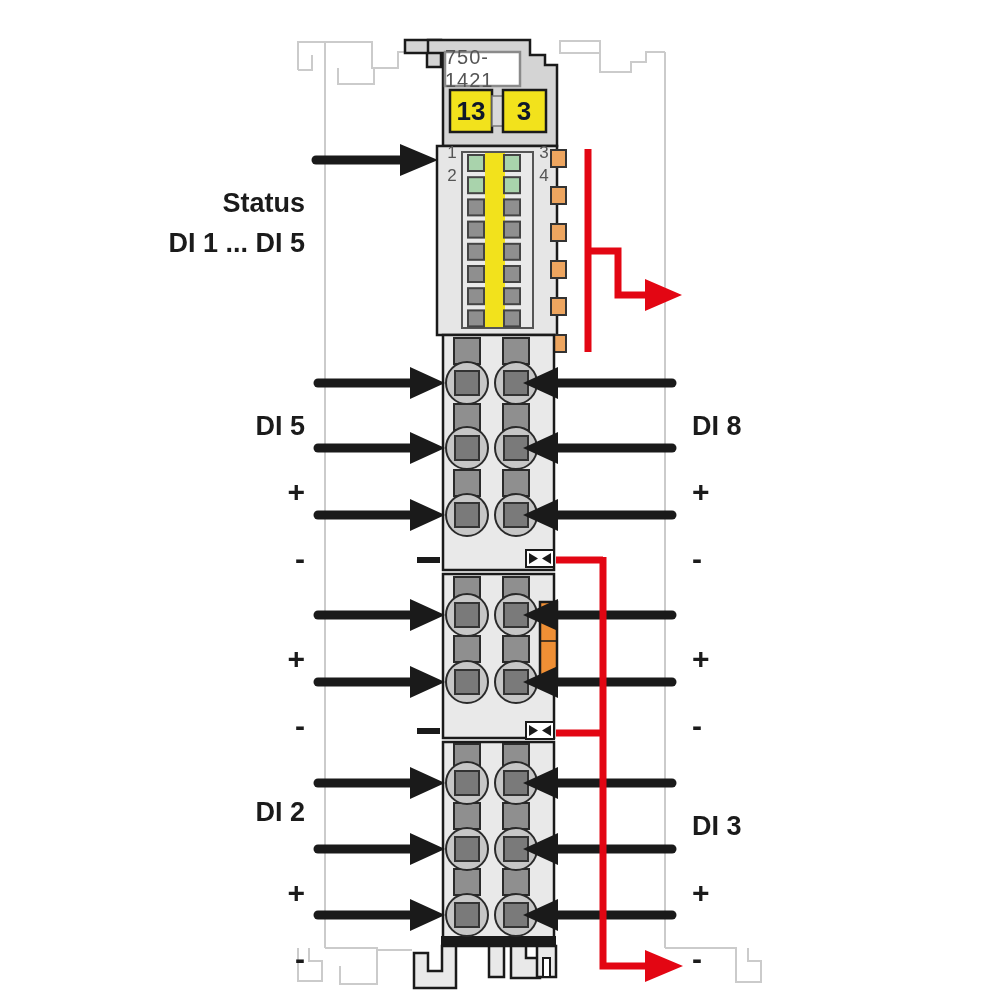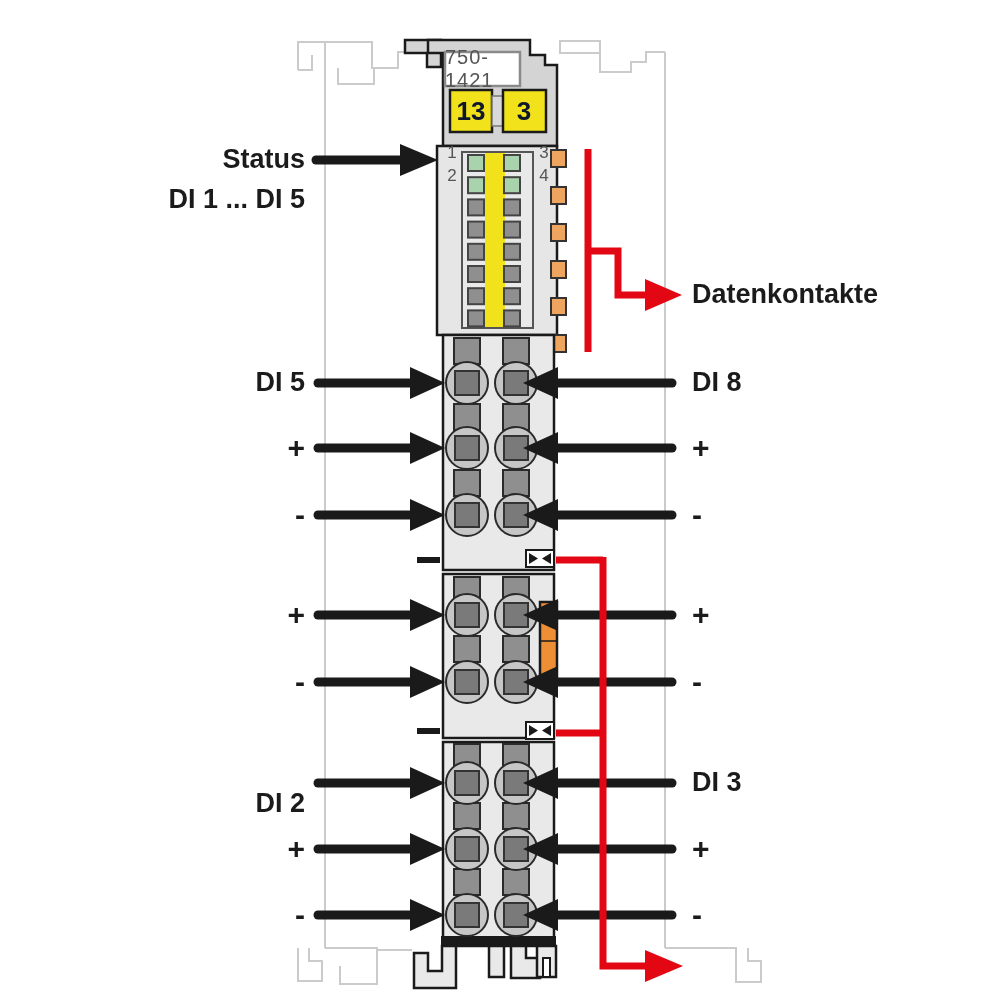--- a/index.html
+++ b/index.html
@@ -1,19 +1,19 @@
 <!DOCTYPE html>
 <html><head>
 <meta charset="utf-8">
 <style>
   html,body{margin:0;padding:0;background:#ffffff;}
   #stage{position:relative;width:999px;height:1000px;background:#ffffff;overflow:hidden;
          font-family:"Liberation Sans",sans-serif;}
   #gfx{position:absolute;left:0;top:0;}
-  .lbl{position:absolute;font-weight:700;font-size:27px;color:#1b1b1b;white-space:nowrap;line-height:1;}
+  .lbl{position:absolute;font-weight:700;font-size:27px;color:#1b1b1b;white-space:nowrap;line-height:1;margin-top:44px;}
   .lbl-l{right:694px;text-align:right;}
   .lbl-r{left:692px;text-align:left;}
   .sign{font-size:30px;}
   .part-label{position:absolute;left:445px;top:54px;width:53px;height:30px;
               font-size:20px;color:#555;display:flex;align-items:center;justify-content:center;
               letter-spacing:1px;}
   .tbox{position:absolute;top:90px;width:42px;height:42px;display:flex;align-items:center;
         justify-content:center;font-weight:700;font-size:26px;color:#0f172a;text-align:right;}
   .led-num{position:absolute;width:16px;text-align:center;font-size:17px;color:#555;line-height:1;}
 </style>
@@ -218,25 +218,24 @@
 <div class="led-num" style="left:536px;top:144px">3</div>
 <div class="led-num" style="left:536px;top:167px">4</div>
 
 <div class="lbl lbl-l" style="top:146px">Status</div>
 <div class="lbl lbl-l" style="top:186px">DI 1 ... DI 5</div>
 <div class="lbl lbl-l" style="top:369px">DI 5</div>
 <div class="lbl lbl-l sign" style="top:433px">+</div>
 <div class="lbl lbl-l sign" style="top:500px">-</div>
 <div class="lbl lbl-l sign" style="top:600px">+</div>
 <div class="lbl lbl-l sign" style="top:667px">-</div>
-<div class="lbl lbl-l" style="top:790px">DI 2</div>
+<div class="lbl lbl-l" style="top:755px">DI 2</div>
 <div class="lbl lbl-l sign" style="top:834px">+</div>
 <div class="lbl lbl-l sign" style="top:900px">-</div>
 
-<div class="lbl lbl-r" style="top:281px">Datenkontakte</div>
 <div class="lbl lbl-r" style="top:369px">DI 8</div>
 <div class="lbl lbl-r sign" style="top:433px">+</div>
 <div class="lbl lbl-r sign" style="top:500px">-</div>
 <div class="lbl lbl-r sign" style="top:600px">+</div>
 <div class="lbl lbl-r sign" style="top:667px">-</div>
 <div class="lbl lbl-r" style="top:769px">DI 3</div>
 <div class="lbl lbl-r sign" style="top:834px">+</div>
 <div class="lbl lbl-r sign" style="top:900px">-</div>
 
 </div>

